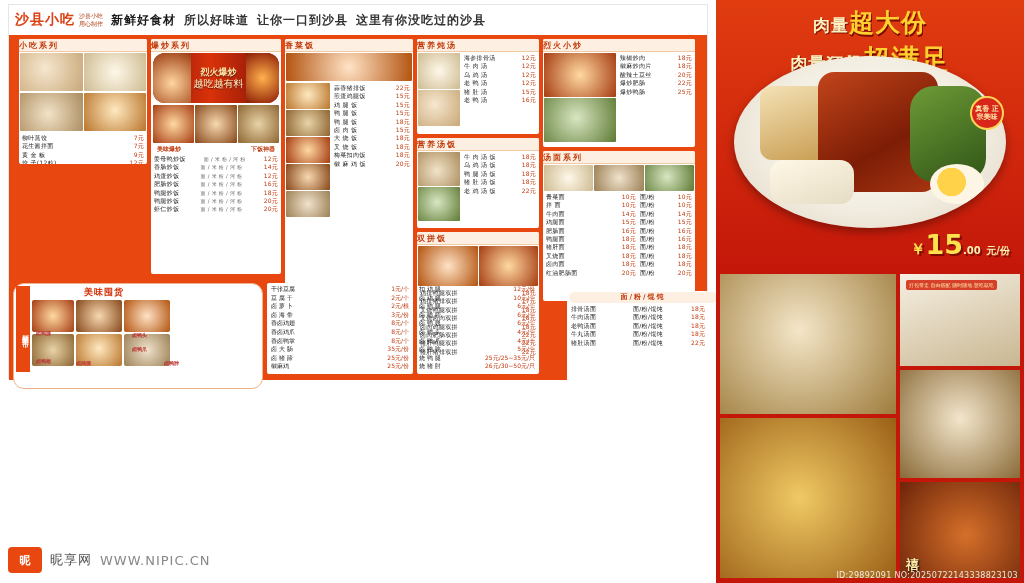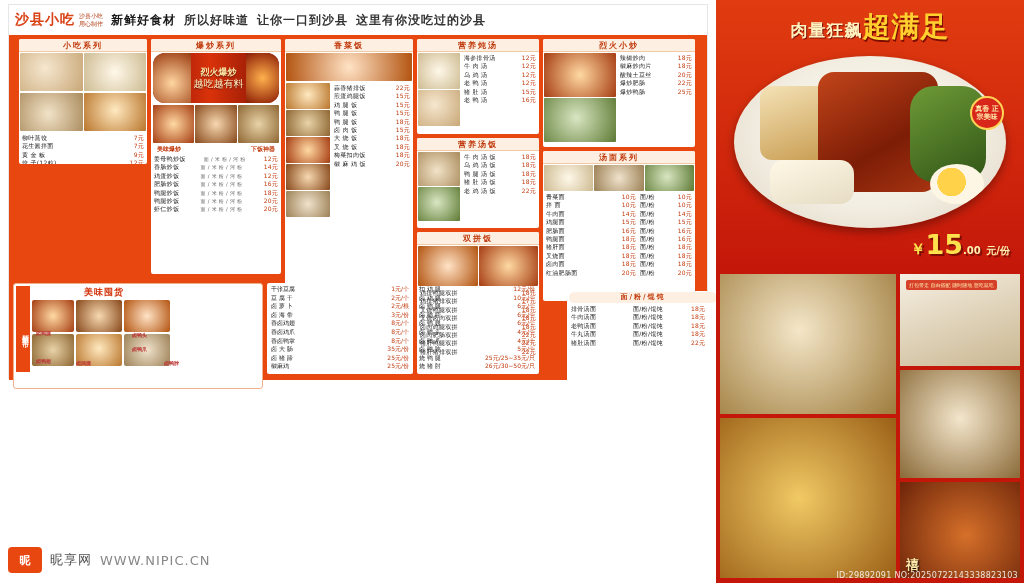--- a/index.html
+++ b/index.html
@@ -61,21 +61,20 @@
     background: #ffffff;
     border-radius: 2px;
     overflow: hidden;
   }
   .block-title {
     height: 13px;
     background: #fdf0e2;
     color: #c0390c;
     font-size: 8px;
     font-weight: bold;
-    text-align: center;
     line-height: 13px;
     letter-spacing: 2px;
     border-bottom: 1px solid #f0c9a5;
   }
   .photo-row { display: flex; gap: 1px; padding: 1px; }
   .photo {
     flex: 1;
     height: 38px;
     border-radius: 1px;
     background-size: cover;
@@ -129,21 +128,21 @@
     background: radial-gradient(circle at 50% 50%, #ffb14d, #8a1a04);
   }
 
   
   #fresh-block {
     position: absolute;
     left: 4px; top: 248px;
     width: 250px; height: 106px;
     background: #fff;
     border: 1px solid #f0b089;
-    border-radius: 3px;
+    border-radius: 11px;
   }
   #fresh-title {
     position: absolute; left: 2px; top: 2px;
     width: 14px; height: 86px;
     background: #e8470f; color: #fff;
     font-size: 7px; font-weight: bold;
     writing-mode: vertical-rl;
     text-align: center;
     letter-spacing: 2px;
     padding-top: 6px;
@@ -849,20 +848,23 @@
         <div style="position:absolute; left:150px; top:76px; font-size:5px; color:#b33; font-weight:bold;">卤鸭脖</div>
       </div>
 
     </div>
   </div>
 
   <div id="right-panel">
 
     <div id="poster-top">
       <div id="poster-head">
+        <div class="poster-line1">
+          <span>肉量</span><span class="big">超大份</span>
+        </div>
         <div class="poster-line2">
           <span>肉量狂飙</span><span class="big2">超满足</span>
         </div>
       </div>
 
       <div id="poster-plate">
         <div class="food" style="left:26px; top:30px; width:78px; height:74px; background:linear-gradient(160deg,#f4e2b6,#c79a4e); border-radius:12px;"></div>
         <div class="food" style="left:84px; top:16px; width:120px; height:120px; background:linear-gradient(150deg,#c2451a,#7d1d06 60%,#a83512); border-radius:16px;"></div>
         <div class="food" style="left:176px; top:30px; width:76px; height:96px; background:linear-gradient(150deg,#6f9b37,#2f5416); border-radius:24px;"></div>
         <div class="food" style="left:196px; top:108px; width:54px; height:40px; background:radial-gradient(circle at 40% 45%, #ffd24a 0 36%, #fdf6e4 37% 100%); border-radius:50%;"></div>

